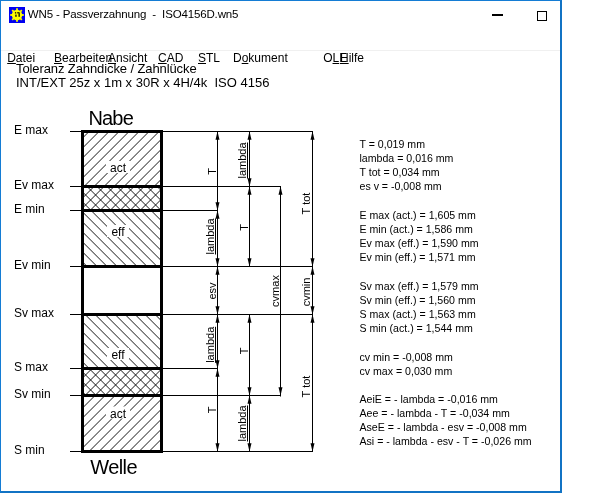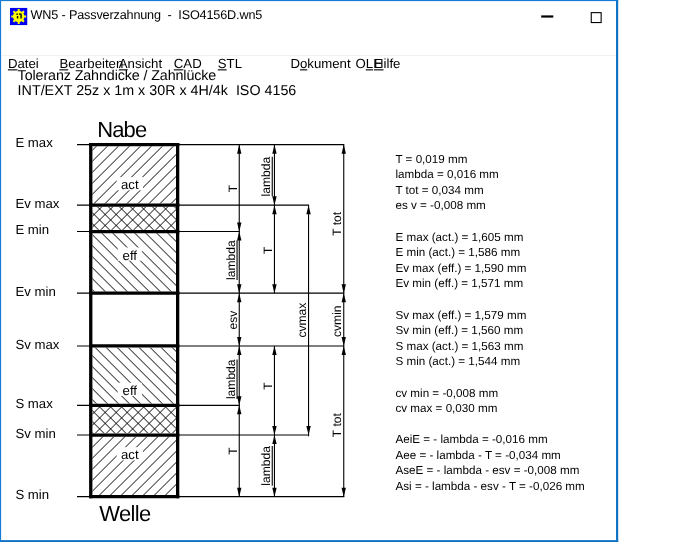--- a/index.html
+++ b/index.html
@@ -50,21 +50,21 @@
   <div class="abs menuitem" style="left:6.2px"><u>D</u>atei</div>
 
   <div class="abs menuitem" style="left:53px"><u>B</u>earbeiten</div>
 
   <div class="abs menuitem" style="left:107px"><u>A</u>nsicht</div>
 
   <div class="abs menuitem" style="left:157px"><u>C</u>AD</div>
 
   <div class="abs menuitem" style="left:197px"><u>S</u>TL</div>
 
-  <div class="abs menuitem" style="left:263px">D<u>o</u>kument</div>
+  <div class="abs menuitem" style="left:232px">D<u>o</u>kument</div>
 
   <div class="abs menuitem" style="left:322.2px">O<u>L</u>E</div>
 
   <div class="abs menuitem" style="left:339px"><u>H</u>ilfe</div>
 
   <div class="abs" style="left:0;top:49px;width:611px;height:1px;background:#f0f0f0"></div>
 
   <svg class="abs" style="left:-1px;top:-1px" width="613" height="493" viewBox="0 0 613 493">
     <defs>
 

